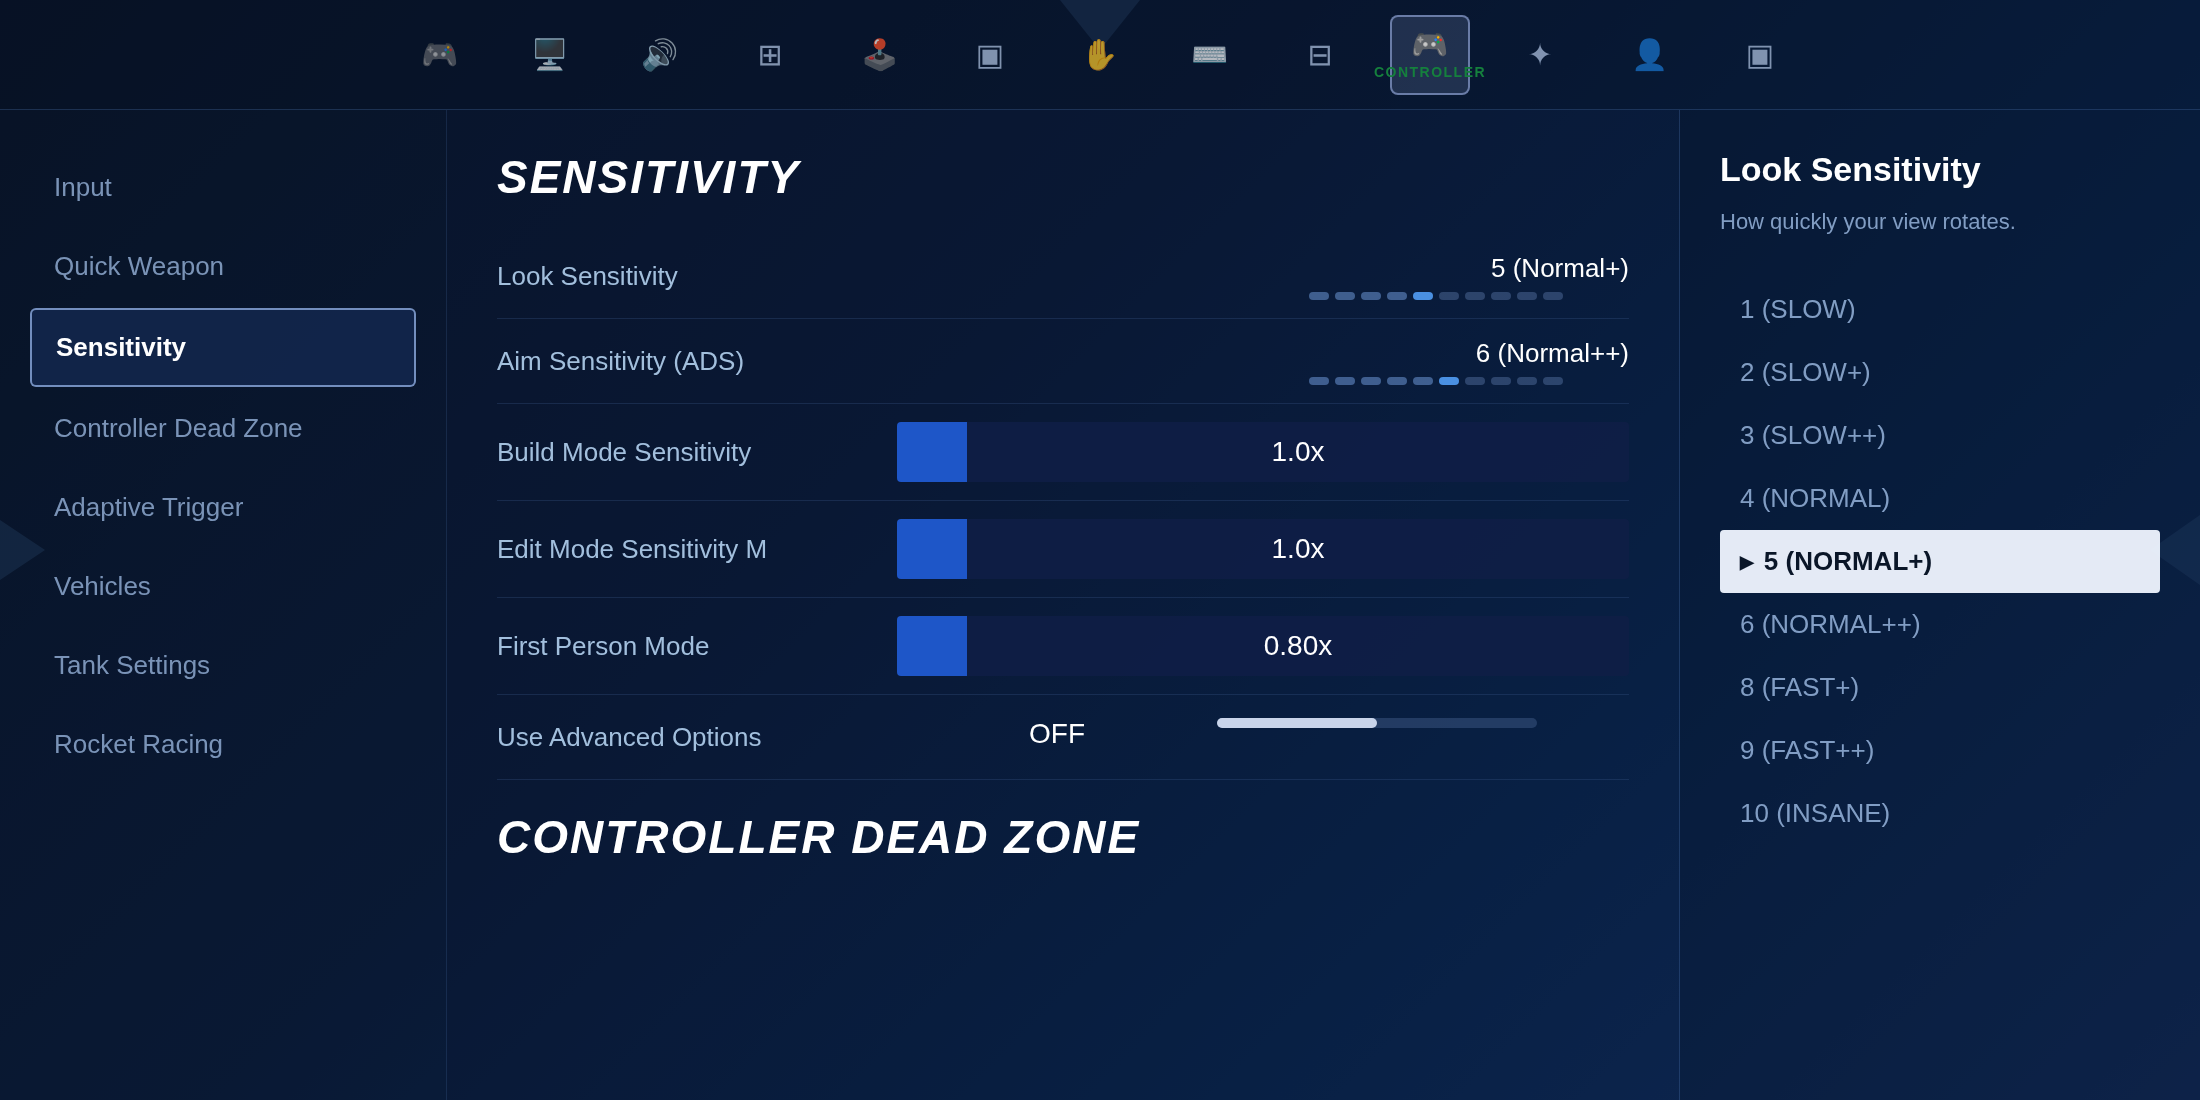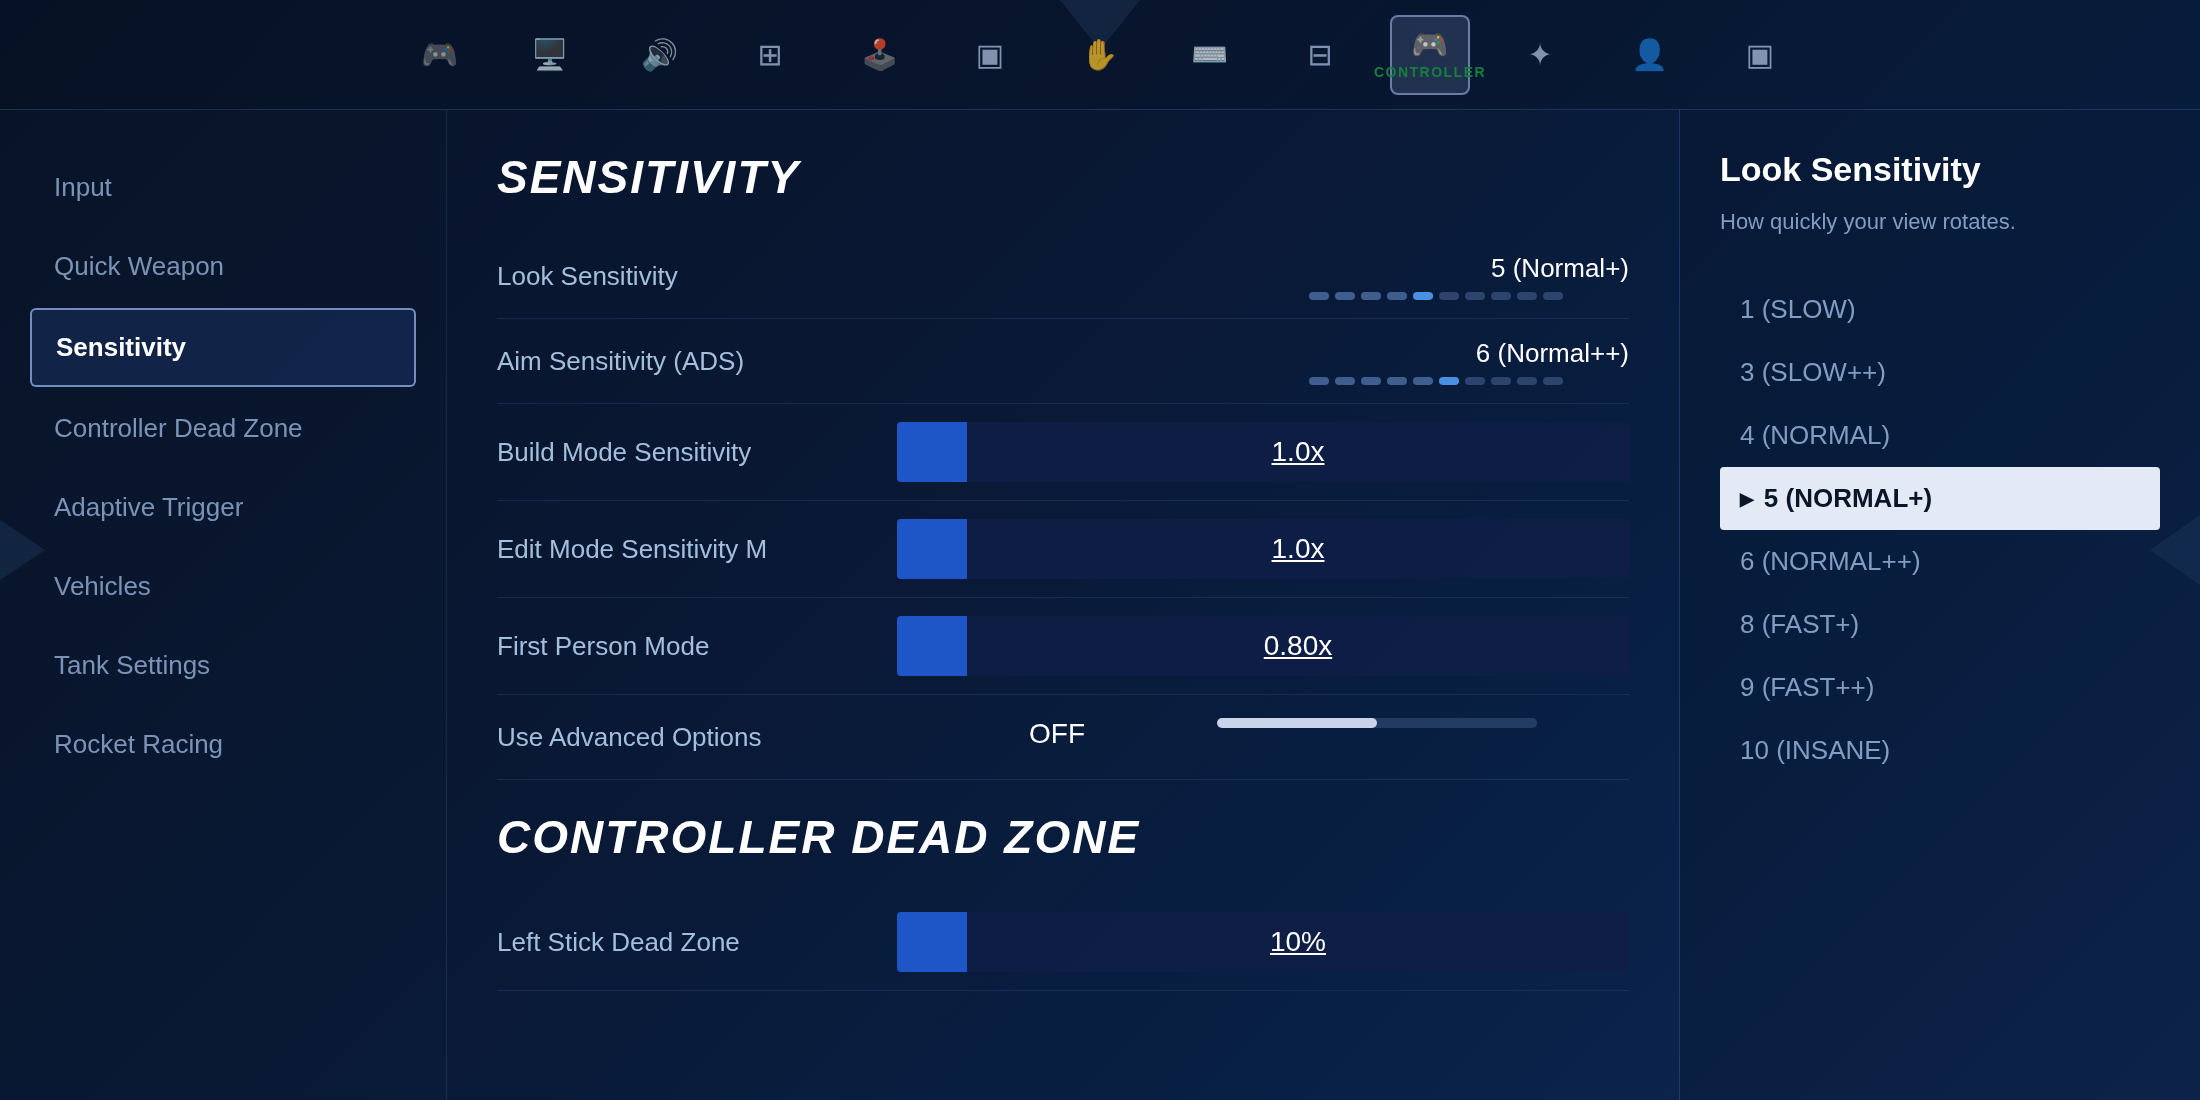--- a/index.html
+++ b/index.html
@@ -157,21 +157,20 @@
       margin-left: auto;
       text-align: right;
       min-width: 200px;
     }
 
     
     .bar-control {
       display: flex;
       align-items: center;
       flex: 1;
-      text-decoration: underline;
     }
     .bar-blue {
       width: 70px;
       height: 60px;
       background: #1e56c8;
       border-radius: 4px 0 0 4px;
       flex-shrink: 0;
     }
     .bar-dark {
       flex: 1;
@@ -432,42 +431,34 @@
         <div class="setting-control">
           <div class="toggle-control">
             <div class="toggle-value">OFF</div>
             <div class="toggle-track">
               <div class="toggle-knob"></div>
             </div>
           </div>
         </div>
       </div>
       <div class="section-title" style="margin-top: 30px;">CONTROLLER DEAD ZONE</div>
-      <div class="setting-row">
-        <div class="setting-label">Left Stick Dead Zone</div>
-        <div class="setting-control">
-          <div class="bar-control">
-            <div class="bar-blue"></div>
-            <div class="bar-dark">
-              <span class="bar-value">10%</span>
-            </div>
-          </div>
-        </div>
-      </div>
     </div>
 
   <div class="right-panel">
     <div class="right-title">Look Sensitivity</div>
     <div class="right-desc">How quickly your view rotates.</div>
     <div id="sensitivity-options-list">
 
     <div class="sensitivity-option">
           <span>1 (SLOW)</span>
         </div>
         <div class="sensitivity-option">
+          <span>2 (SLOW+)</span>
+        </div>
+        <div class="sensitivity-option">
           <span>3 (SLOW++)</span>
         </div>
         <div class="sensitivity-option">
           <span>4 (NORMAL)</span>
         </div>
         <div class="sensitivity-option selected">
           <span class="arrow">▶</span>
           <span>5 (NORMAL+)</span>
         </div>
         <div class="sensitivity-option">

